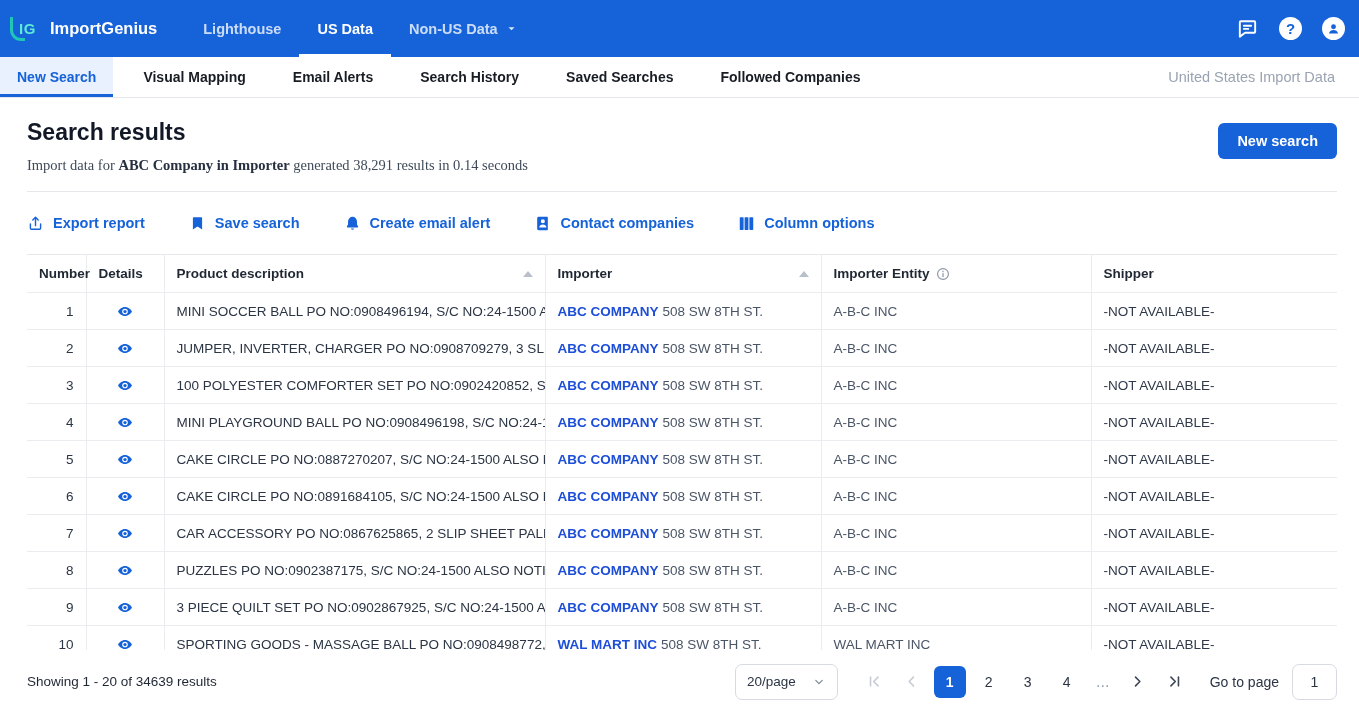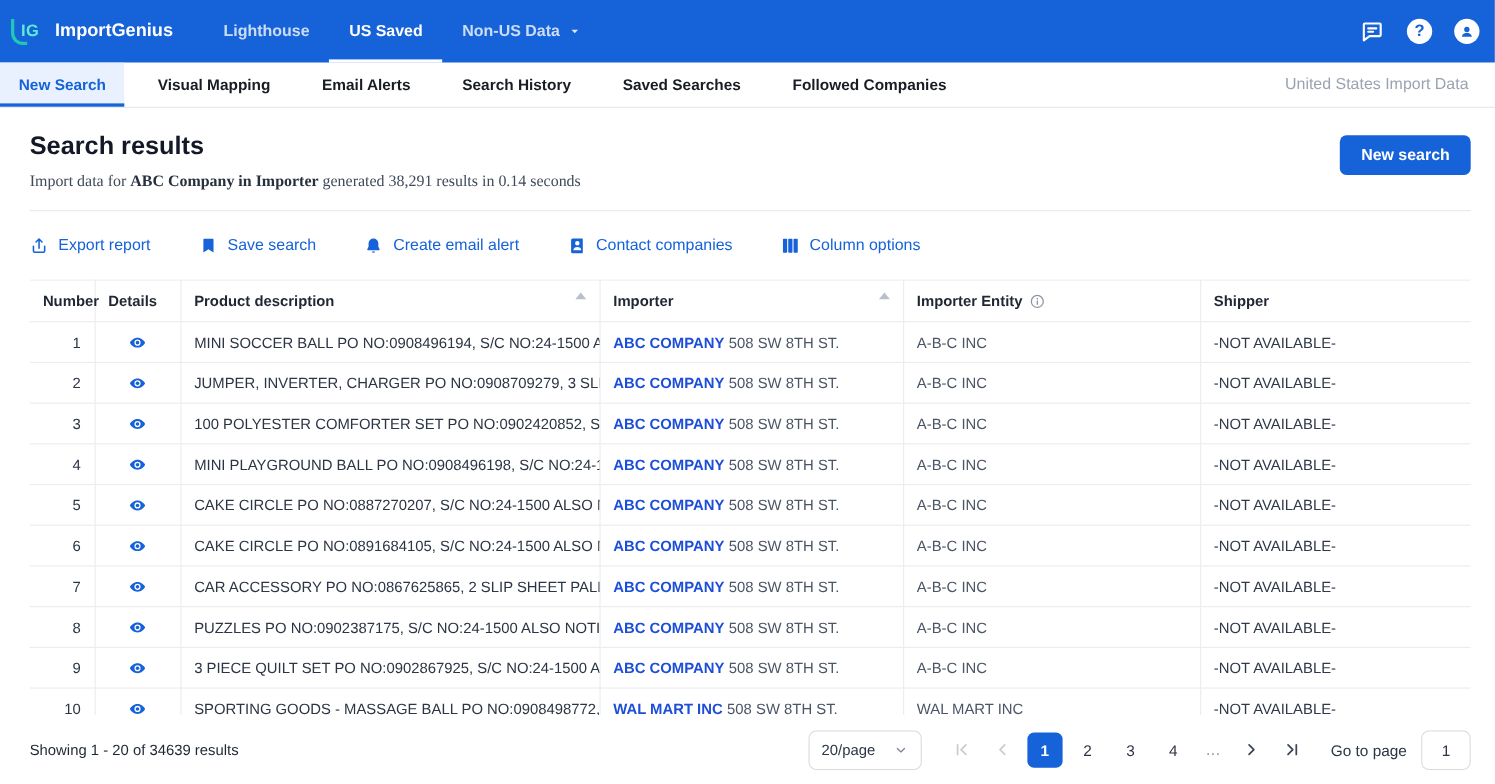--- a/index.html
+++ b/index.html
@@ -37,31 +37,31 @@
   
   .main { padding:0 22px 0 27px; }
   .results-header { display:flex; justify-content:space-between; align-items:flex-start; padding-top:21px; }
   .results-title { font-size:23px; font-weight:bold; color:#121826; line-height:27px; }
   .results-sub { margin-top:11px; font-size:14.5px; color:#3f4a59; line-height:17px;font-family:Liberation Serif, serif; }
   .results-sub b { color:#27303f; }
   .new-search-btn { margin-top:4px; background:#1562d9; color:#fff; border:none; border-radius:6px;
                font-size:14.5px; font-weight:600; padding:10px 19px; cursor:pointer; font-family:inherit; }
   .divider { height:1px; background:#e6e8ec; margin-top:17px; }
   .actions { display:flex; align-items:center; gap:44px; height:62px; }
-  .action { display:flex; align-items:center; gap:9px; color:#1562d9; font-size:14.5px; font-weight:400; cursor:pointer; }
+  .action { display:flex; align-items:center; gap:9px; color:#1562d9; font-size:14.5px; font-weight:700; cursor:pointer; }
   .action svg { width:17px; height:17px; fill:#1562d9; color:#1562d9; }
 
   
   .table-wrap { height:396px; overflow:hidden; }
   table { width:100%; border-collapse:collapse; table-layout:fixed; }
   th { height:38px; font-size:13.5px; font-weight:bold; color:#1f2733; text-align:left; border-top:1px solid #e6e8ec; background:#fff; }
   th,td { border-bottom:1px solid #eaecef; border-right:1px solid #eaecef; padding:0 12px; }
   th:last-child, td:last-child { border-right:none; }
   td { height:37px; font-size:13.5px; color:#2b3544; white-space:nowrap; overflow:hidden; }
-  .th-flex { display:flex; justify-content:space-between; }
+  .th-flex { display:flex; align-items:center; justify-content:space-between; }
   .th-group { display:flex; align-items:center; gap:6px; }
   .sort-up { width:0; height:0; border-left:5px solid transparent; border-right:5px solid transparent; border-bottom:6px solid #b9c0ca; }
   .info-svg { width:14px; height:14px; color:#8e97a5; fill:#8e97a5; cursor:pointer; }
   .cell-num { text-align:right; }
   .cell-details { text-align:center; }
   .eye-icon { width:20px; height:15px; fill:#1562d9; cursor:pointer; vertical-align:middle; }
   .imp-name { font-weight:bold; color:#1d4ed8;margin-top:16px; }
   .imp-addr { color:#4a5566; margin-left:4px; }
   .cell-entity { color:#4a5566; }
   .cell-shipper { color:#2f3949; }
@@ -157,21 +157,21 @@
   </defs>
 </svg>
 
 <header class="topnav">
   <div class="logo">
     <span class="logo-mark">IG</span>
     <span class="logo-text">ImportGenius</span>
   </div>
   <nav class="topnav-items">
     <a class="topnav-item">Lighthouse</a>
-    <a class="topnav-item active">US Saved</a>
+    <a class="topnav-item active">US Data</a>
     <a class="topnav-item">
       <span>Non-US Data</span>
       <svg class="caret-svg">
           <use href="#i-caret-down"></use>
         </svg>
     </a>
   </nav>
   <div class="topnav-right">
     <svg class="chat-svg">
         <use href="#i-chat"></use>

